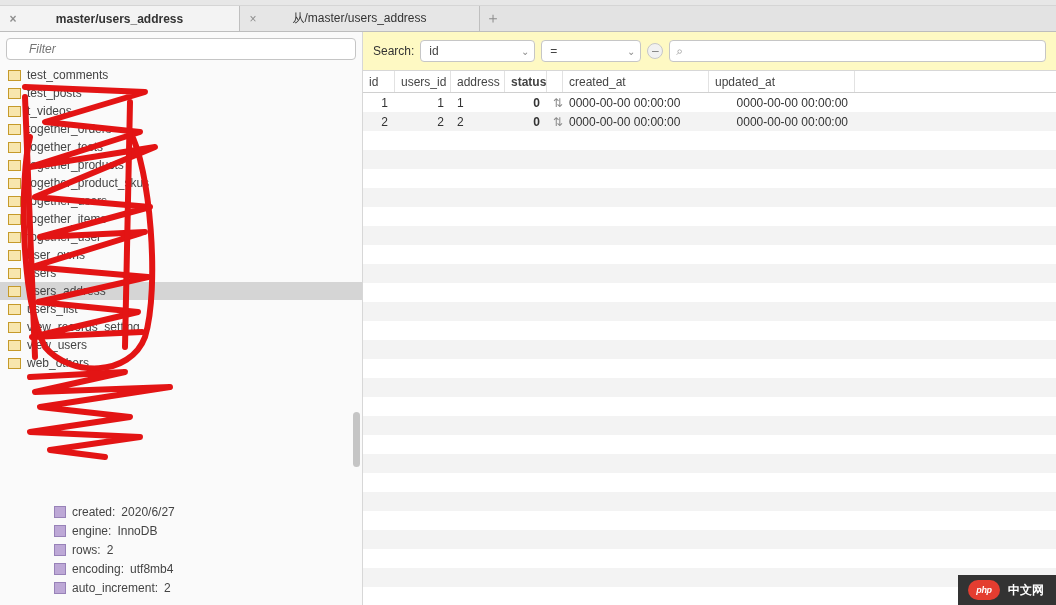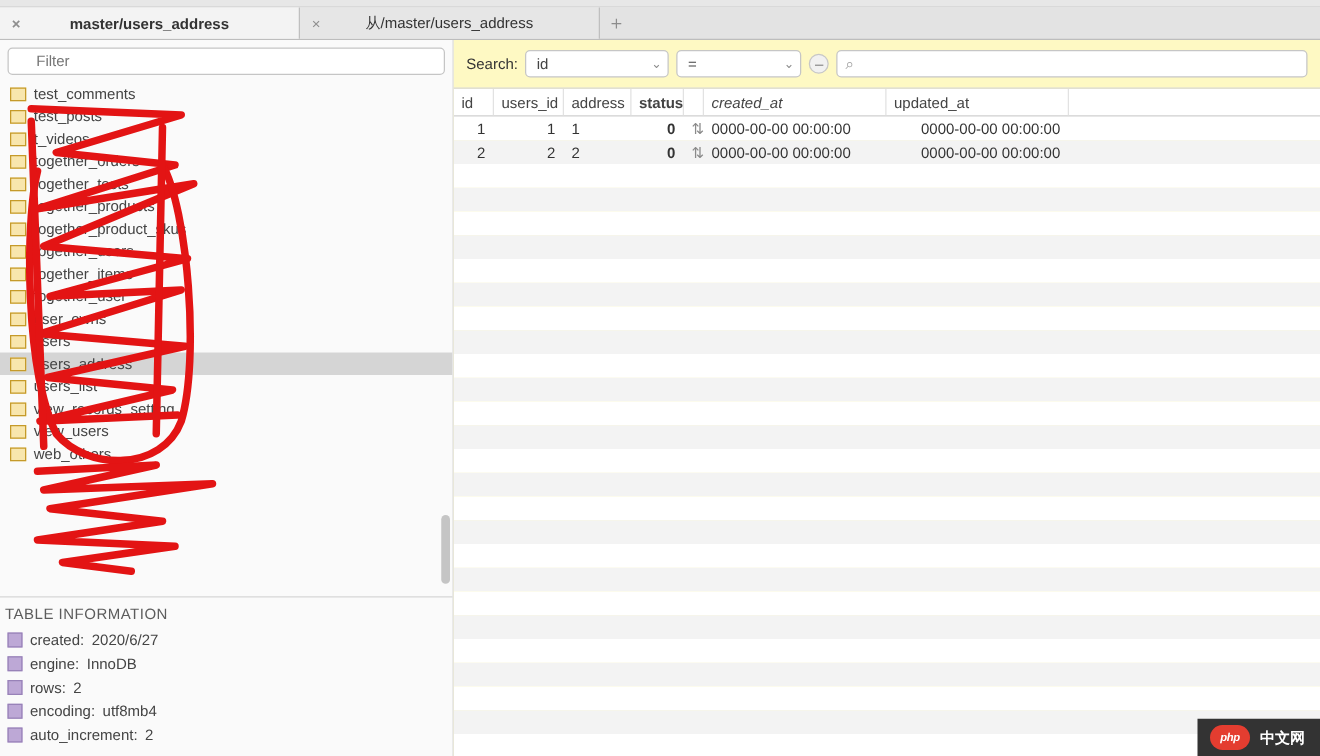--- a/index.html
+++ b/index.html
@@ -62,20 +62,21 @@
       display:flex;
       flex-direction:column;
       background:#fafafa;
       position:relative;
     }
     .sidebar .filter-wrap { padding:6px 6px 4px 6px; }
     .filter {
       width:100%; height:22px; border:1px solid #c5c5c5; border-radius:4px;
       padding:0 6px 0 22px; background:#fff; font-size:12px;
       position:relative;
+      font-style:italic;
     }
     .filter-wrap{ position:relative; }
     .filter-wrap .search-glyph{
       position:absolute; left:13px; top:9px; color:#9c9c9c; font-size:12px;
       pointer-events:none;
     }
     .tables-list {
       flex:1; overflow:auto; padding-top:2px;
     }
     .table-item{
@@ -90,21 +91,21 @@
     }
     .table-info-header{
       border-top:1px solid #d6d6d6;
       padding:6px 4px 4px 4px;
       font-size:12px; letter-spacing:0.4px;
       color:#5c5c5c;
     }
     .table-info-list{ padding:0 6px 8px 6px; }
     .table-info-item{
       display:flex; align-items:center; gap:6px; height:19px;
-      font-size:12px; color:#444;
+      font-size:12px; color:#444;margin-left:48px;
     }
     .ti-cube{
       width:12px; height:12px; display:inline-block;
       background:#bda8d6; border:1px solid #9882b8;
     }
     
     .main {
       flex:1; background:#fef9c3; display:flex; flex-direction:column;
       position:relative;
     }
@@ -161,21 +162,21 @@
     .col-status{ width:42px; text-align:right;font-weight:bold; }
     .col-sort{ width:16px; text-align:center; color:#8a8a8a; }
     .col-created{ width:146px; }
     .col-updated{ width:146px;text-align:right; }
     .col-rest{ flex:1; }
     .gh-cell.col-id{ width:32px; }
     .gh-cell.col-users{ width:56px; }
     .gh-cell.col-addr{ width:54px; }
     .gh-cell.col-status{ width:42px; }
     .gh-cell.col-sort{ width:16px; }
-    .gh-cell.col-created{ width:146px;font-style:italic; }
+    .gh-cell.col-created{ width:146px; }
     .gh-cell.col-updated{ width:146px; }
     .gh-cell.col-rest{ flex:1; border-right:none; }
     
     .scribble{
       position:absolute; left:10px; top:45px; width:190px; height:390px;
       pointer-events:none;
     }
     .badge{
       position:absolute; right:0px; bottom:0px; width:98px; height:30px;
       background:#333; display:flex; align-items:center; padding-left:10px;
@@ -284,21 +285,20 @@
           <span class="ti-icon"></span>
           <span>view_users</span>
         </div>
         <div class="table-item">
           <span class="ti-icon"></span>
           <span>web_others</span>
         </div>
       </div>
     <div class="side-scroll-hint"></div>
 
-    <div class="table-info-header">TABLE INFORMATION</div>
     <div class="table-info-list">
       <div class="table-info-item">
         <span class="ti-cube"></span>
         <span>created:</span>
         <span>2020/6/27</span>
       </div>
       <div class="table-info-item">
         <span class="ti-cube"></span>
         <span>engine:</span>
         <span>InnoDB</span>

